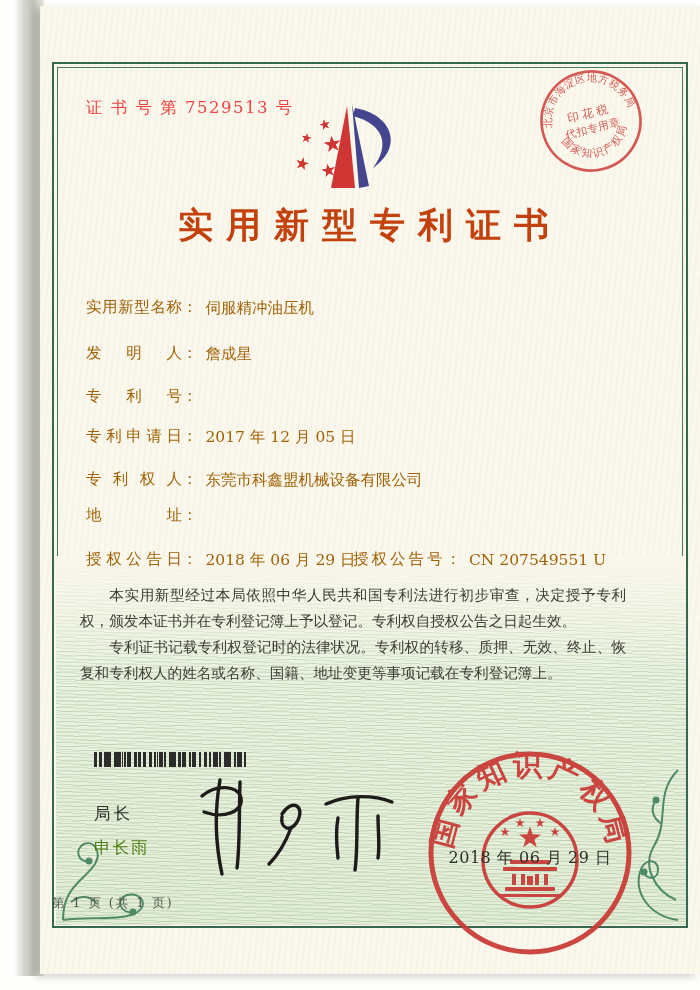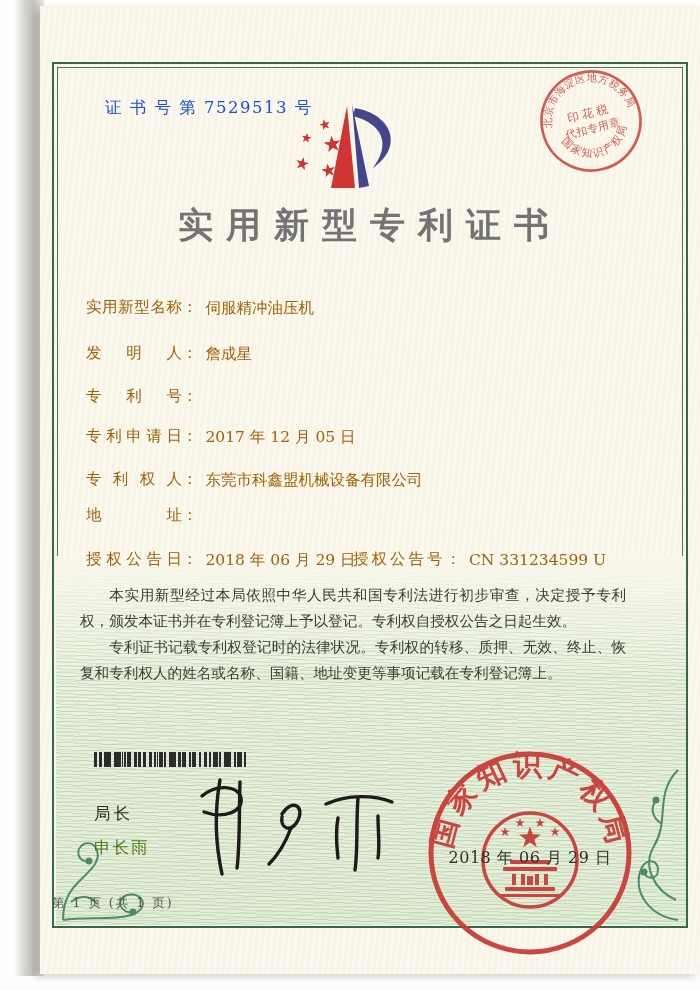--- a/index.html
+++ b/index.html
@@ -24,39 +24,39 @@
   
   .wave-bg { position:absolute; left:56px; top:556px; width:630px; height:369px; z-index:1;
     background:
       linear-gradient(to bottom, #faf7ec 0%, rgba(250,247,236,0) 32%),
       repeating-linear-gradient(2deg,  rgba(128,168,122,0.25) 0 1px, rgba(0,0,0,0) 1px 3.5px),
       repeating-linear-gradient(-3deg, rgba(128,168,122,0.16) 0 1px, rgba(0,0,0,0) 1px 5px),
       linear-gradient(#eef4e4,#e2edd6); }
 
   .abs { position:absolute; z-index:2; }
 
-  .cert-no { left:86px; top:97px; font-size:16.5px; letter-spacing:1.5px; color:#1d4ed8;margin-left:19px; }
+  .cert-no { left:86px; top:97px; font-size:16.5px; letter-spacing:1.5px; color:#ef4444; }
 
   
   .logo { left:283px; top:96px; width:136px; height:108px; }
   .logo svg { width:100%; height:100%; }
   .logo-star { position:absolute; color:#cf3533; line-height:1; z-index:2;
     text-shadow:0 0 0.5px #cf3533; }
   .ls1 { left:36px; top:22px; font-size:13px; transform:rotate(-14deg); }
   .ls2 { left:18px; top:36px; font-size:12px; transform:rotate(10deg); }
   .ls3 { left:40px; top:38px; font-size:21px; transform:rotate(-8deg); }
   .ls4 { left:12px; top:60px; font-size:16px; transform:rotate(14deg); }
   .ls5 { left:38px; top:66px; font-size:17px; transform:rotate(-12deg); }
 
   
   .stamp { left:538px; top:68px; width:106px; height:106px; transform:rotate(-14deg);
     opacity:0.9; z-index:3; }
 
   .title { left:52px; top:202px; width:636px; text-align:center;
-    font-size:35px; font-weight:600; letter-spacing:13px; color:#737373; }
+    font-size:35px; font-weight:600; letter-spacing:13px; color:#c2410c; }
 
   
   .field-row { position:absolute; left:86px; display:flex; align-items:flex-start;
     font-size:15.5px; color:#a16207; z-index:2;justify-content:center; }
   .flabel { display:inline-block; width:96px; text-align:justify; text-align-last:justify;
     white-space:nowrap; }
   .fcolon { margin-right:8px; }
   .fvalue { display:inline-block; max-width:470px; line-height:1.45; }
   .fvalue-addr { width:412px; }
   .grant-col2 { left:353px; }
@@ -167,21 +167,21 @@
       <span class="fcolon">：</span>
   </div>
   <div class="field-row" style="top:549px">
     <span class="flabel">授权公告日</span>
       <span class="fcolon">：</span>
     <span class="fvalue">2018 年 06 月 29 日</span>
   </div>
   <div class="field-row grant-col2" style="top:549px">
     <span class="flabel">授权公告号</span>
       <span class="fcolon">：</span>
-    <span class="fvalue">CN 331234599 U</span>
+    <span class="fvalue">CN 207549551 U</span>
   </div>
 
   <div class="abs body-text">
     <p>本实用新型经过本局依照中华人民共和国专利法进行初步审查，决定授予专利权，颁发本证书并在专利登记簿上予以登记。专利权自授权公告之日起生效。</p>
     <p>专利证书记载专利权登记时的法律状况。专利权的转移、质押、无效、终止、恢复和专利权人的姓名或名称、国籍、地址变更等事项记载在专利登记簿上。</p>
   </div>
 
   <div class="abs barcode"></div>
 
   <div class="abs sig-title">局长</div>

